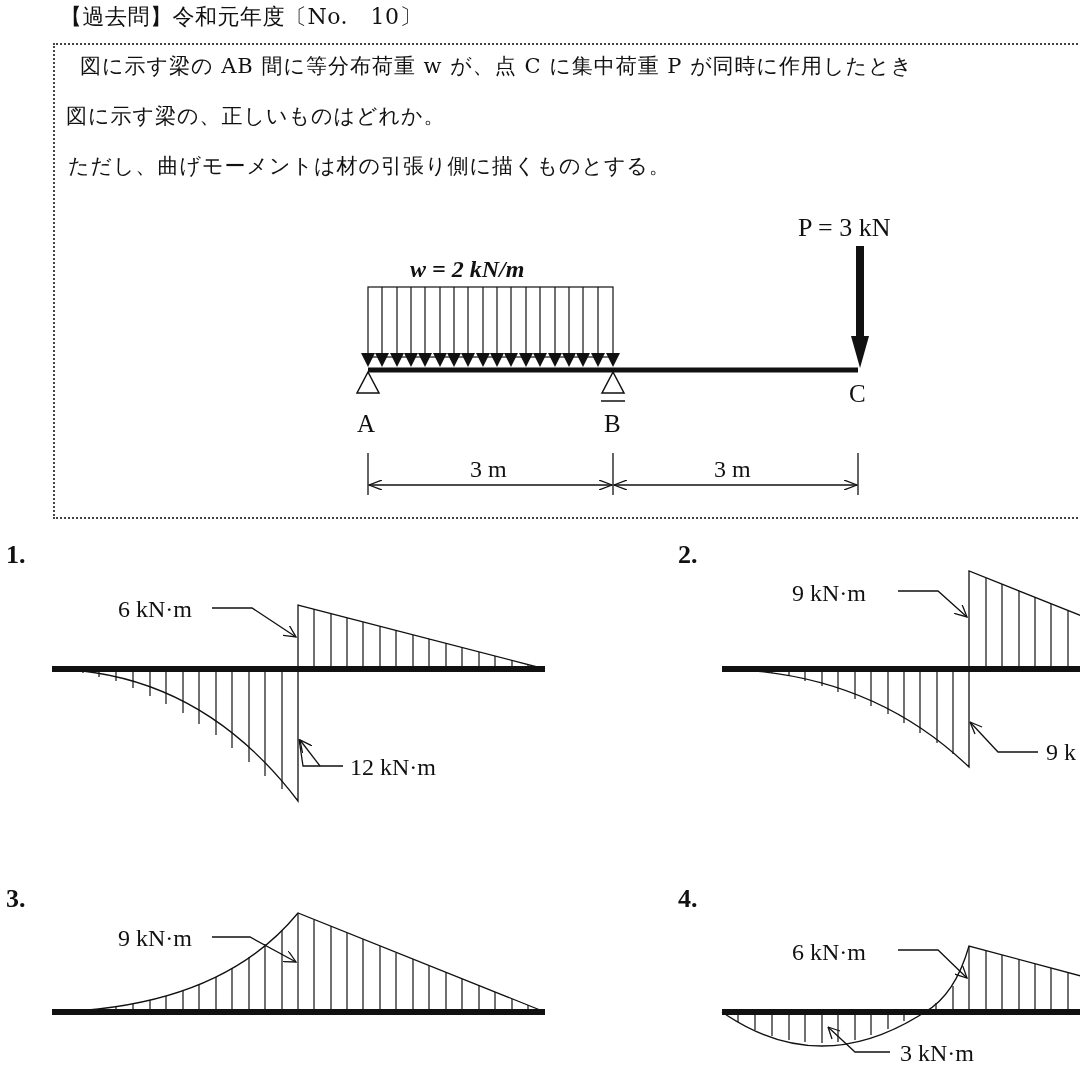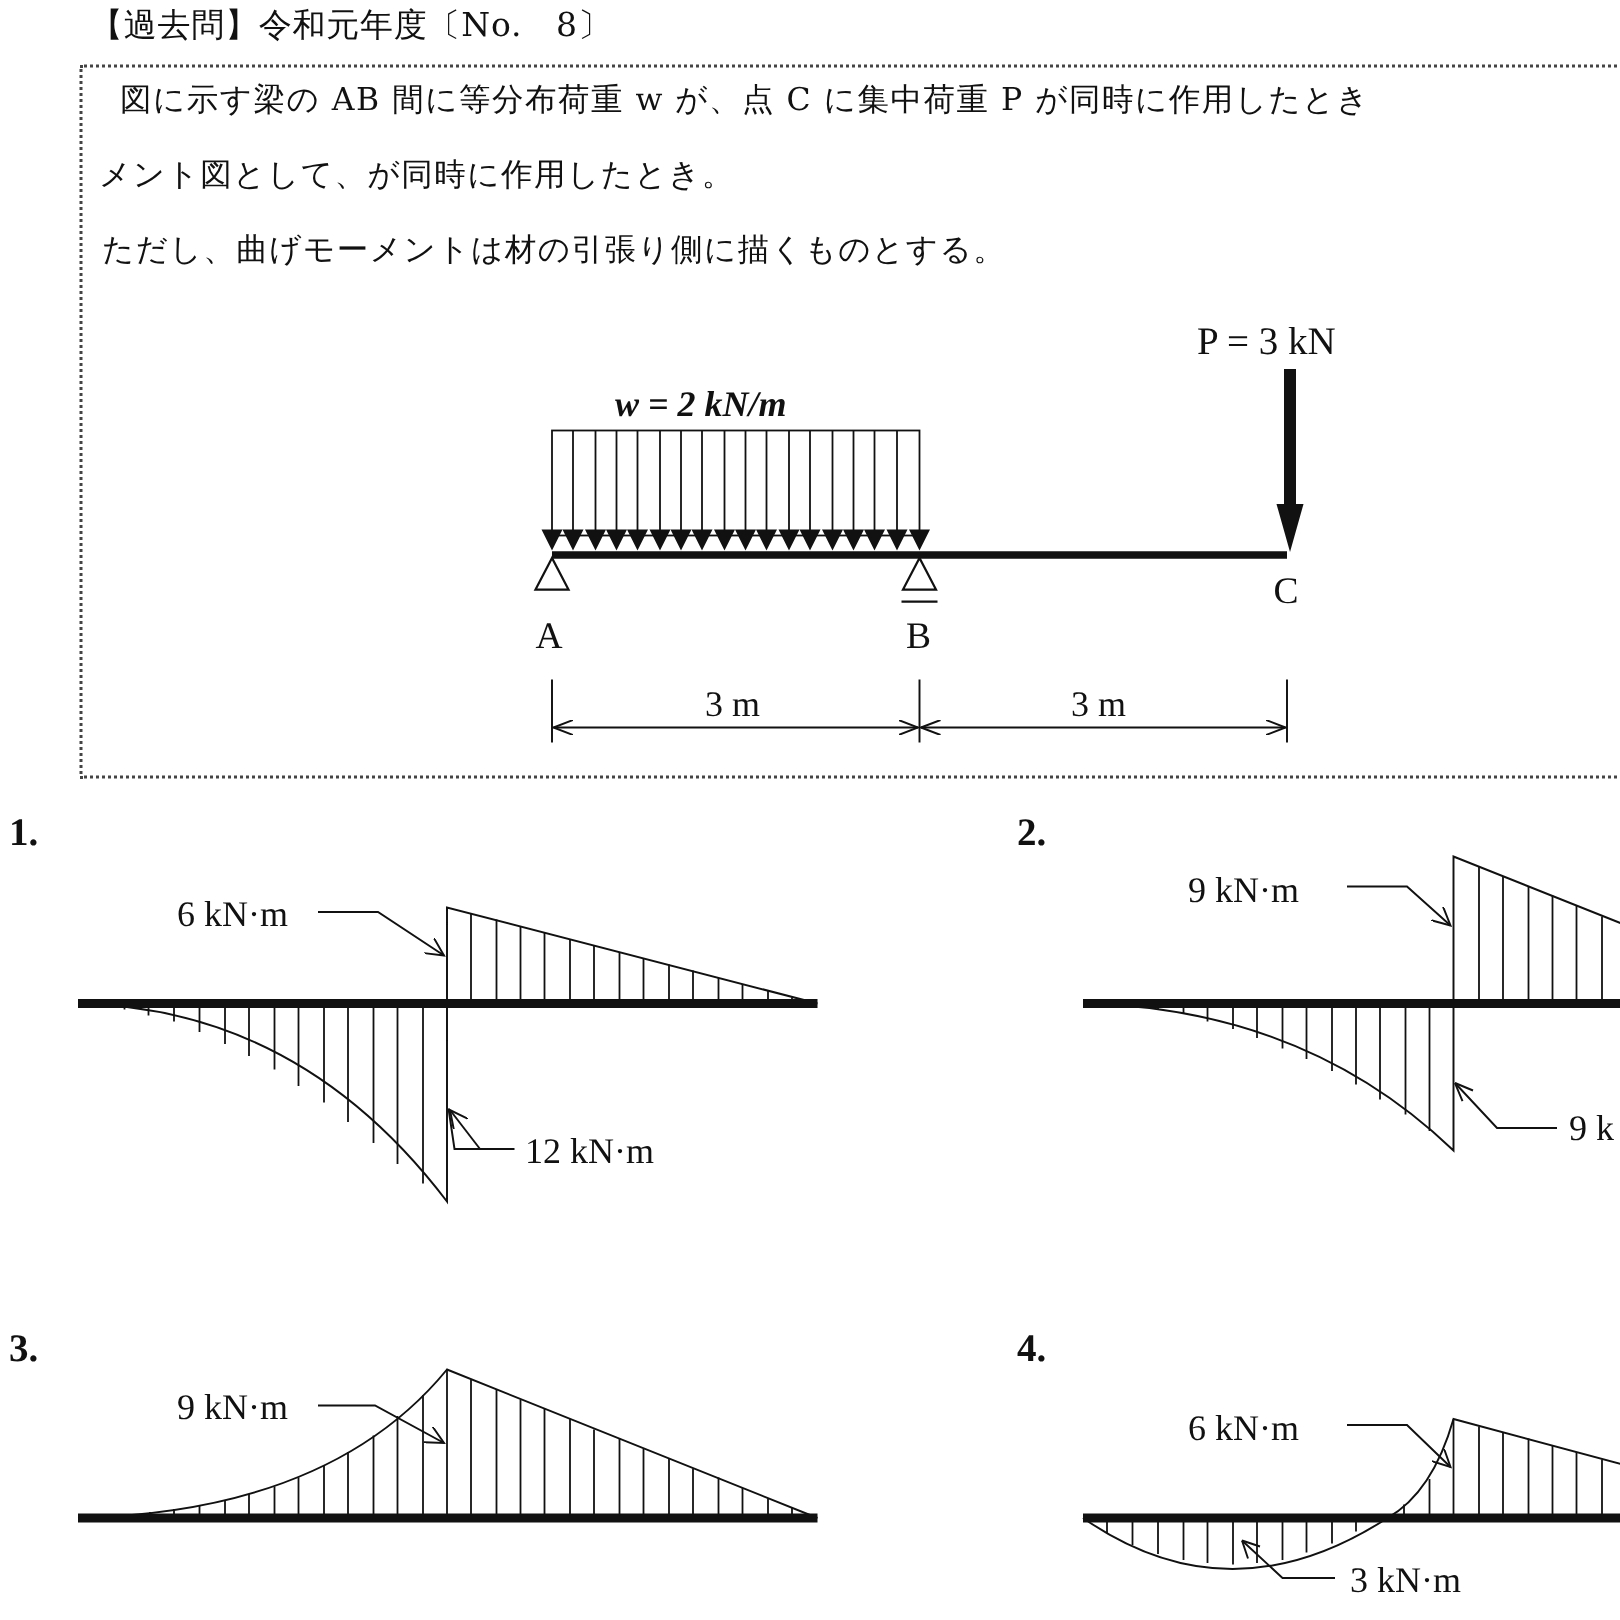--- a/index.html
+++ b/index.html
@@ -14,25 +14,25 @@
   .l2 { left: 66px; top: 102px; }
   .l3 { left: 68px; top: 152px; }
   svg { position: absolute; left: 0; top: 0; }
   .svgtext { font-family: "Liberation Serif", "DejaVu Serif", serif; fill: #111; }
   .opt-num { position: absolute; font-family: "Liberation Serif", "DejaVu Serif", serif;
              font-size: 26px; font-weight: bold; }
 </style>
 </head>
 <body>
 
-<div class="title">【過去問】令和元年度〔No.　8〕</div>
+<div class="title">【過去問】令和元年度〔No.　10〕</div>
 
 <div class="qbox"></div>
 <div class="qline l1">図に示す梁の AB 間に等分布荷重 w が、点 C に集中荷重 P が同時に作用したとき</div>
-<div class="qline l2">メント図として、が同時に作用したとき。</div>
+<div class="qline l2">図に示す梁の、正しいものはどれか。</div>
 <div class="qline l3">ただし、曲げモーメントは材の引張り側に描くものとする。</div>
 
 <svg width="1080" height="1080" viewBox="0 0 1080 1080">
   <defs>
     <marker id="dimArrow" markerWidth="14" markerHeight="10" refX="13" refY="5" orient="auto-start-reverse" markerUnits="userSpaceOnUse">
       <path d="M0,0 L13,5 L0,10" fill="none" stroke="#111" stroke-width="1.3"></path>
     </marker>
     <marker id="leadArrow" markerWidth="14" markerHeight="12" refX="12" refY="6" orient="auto" markerUnits="userSpaceOnUse">
       <path d="M0,0 L12,6 L0,12" fill="none" stroke="#111" stroke-width="1.3"></path>
     </marker>

